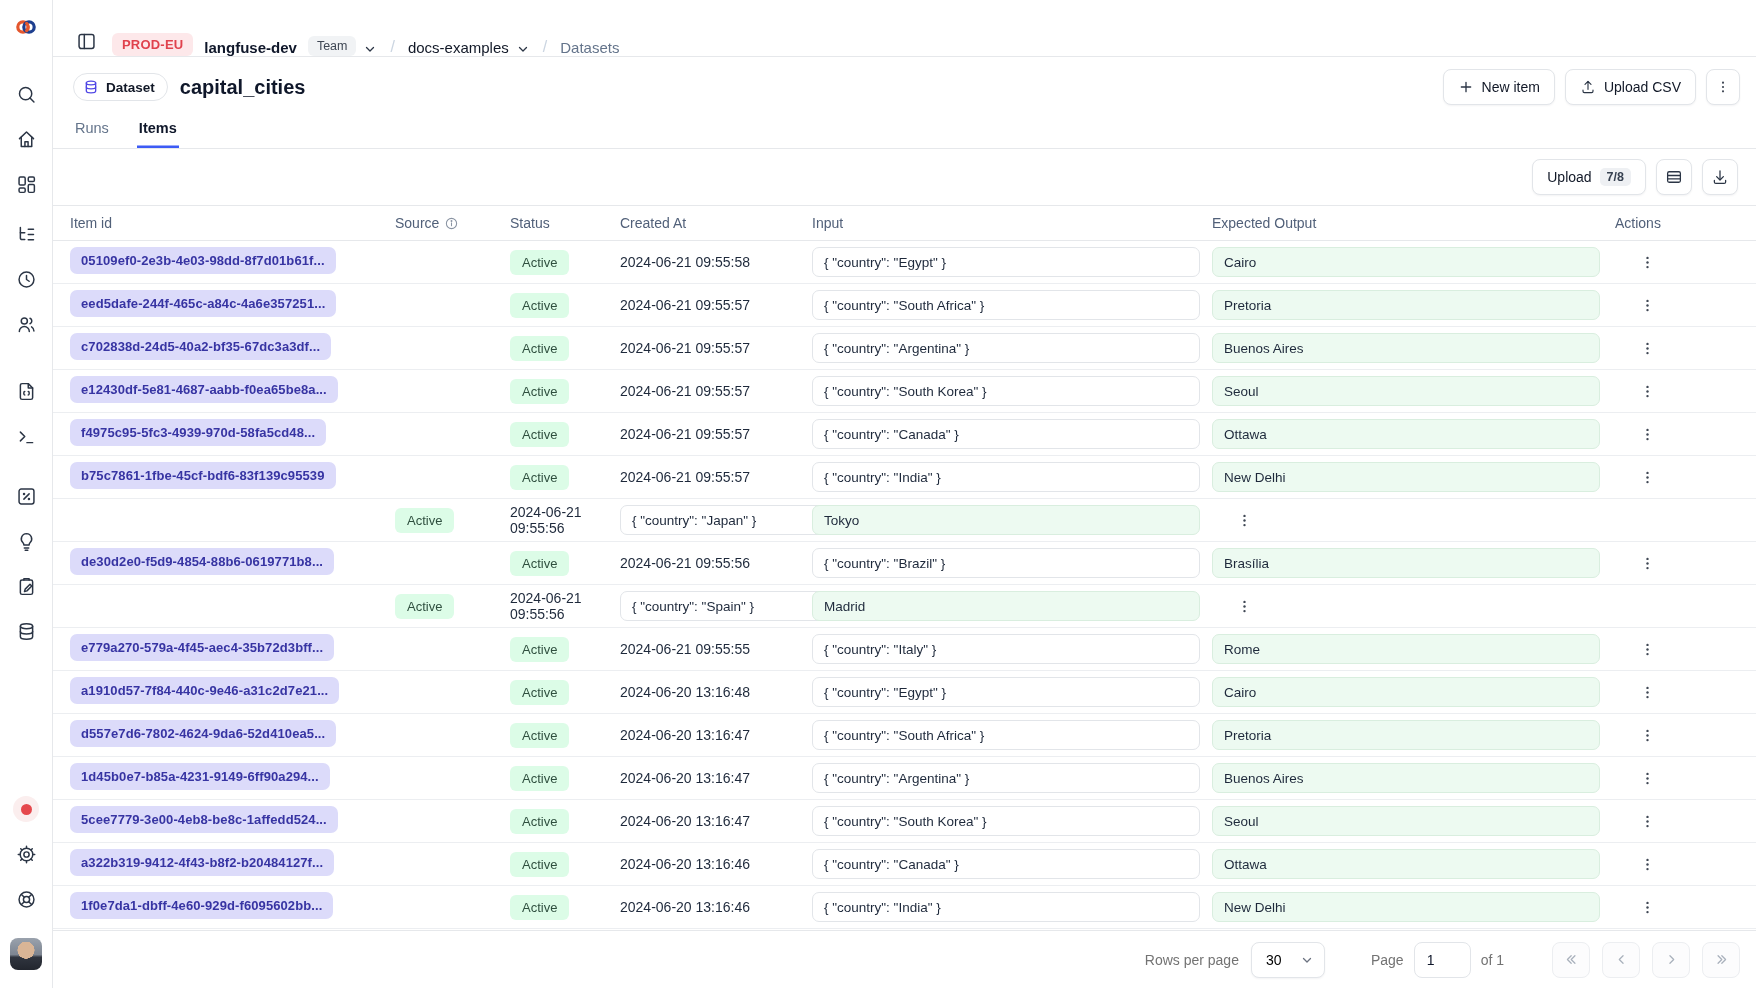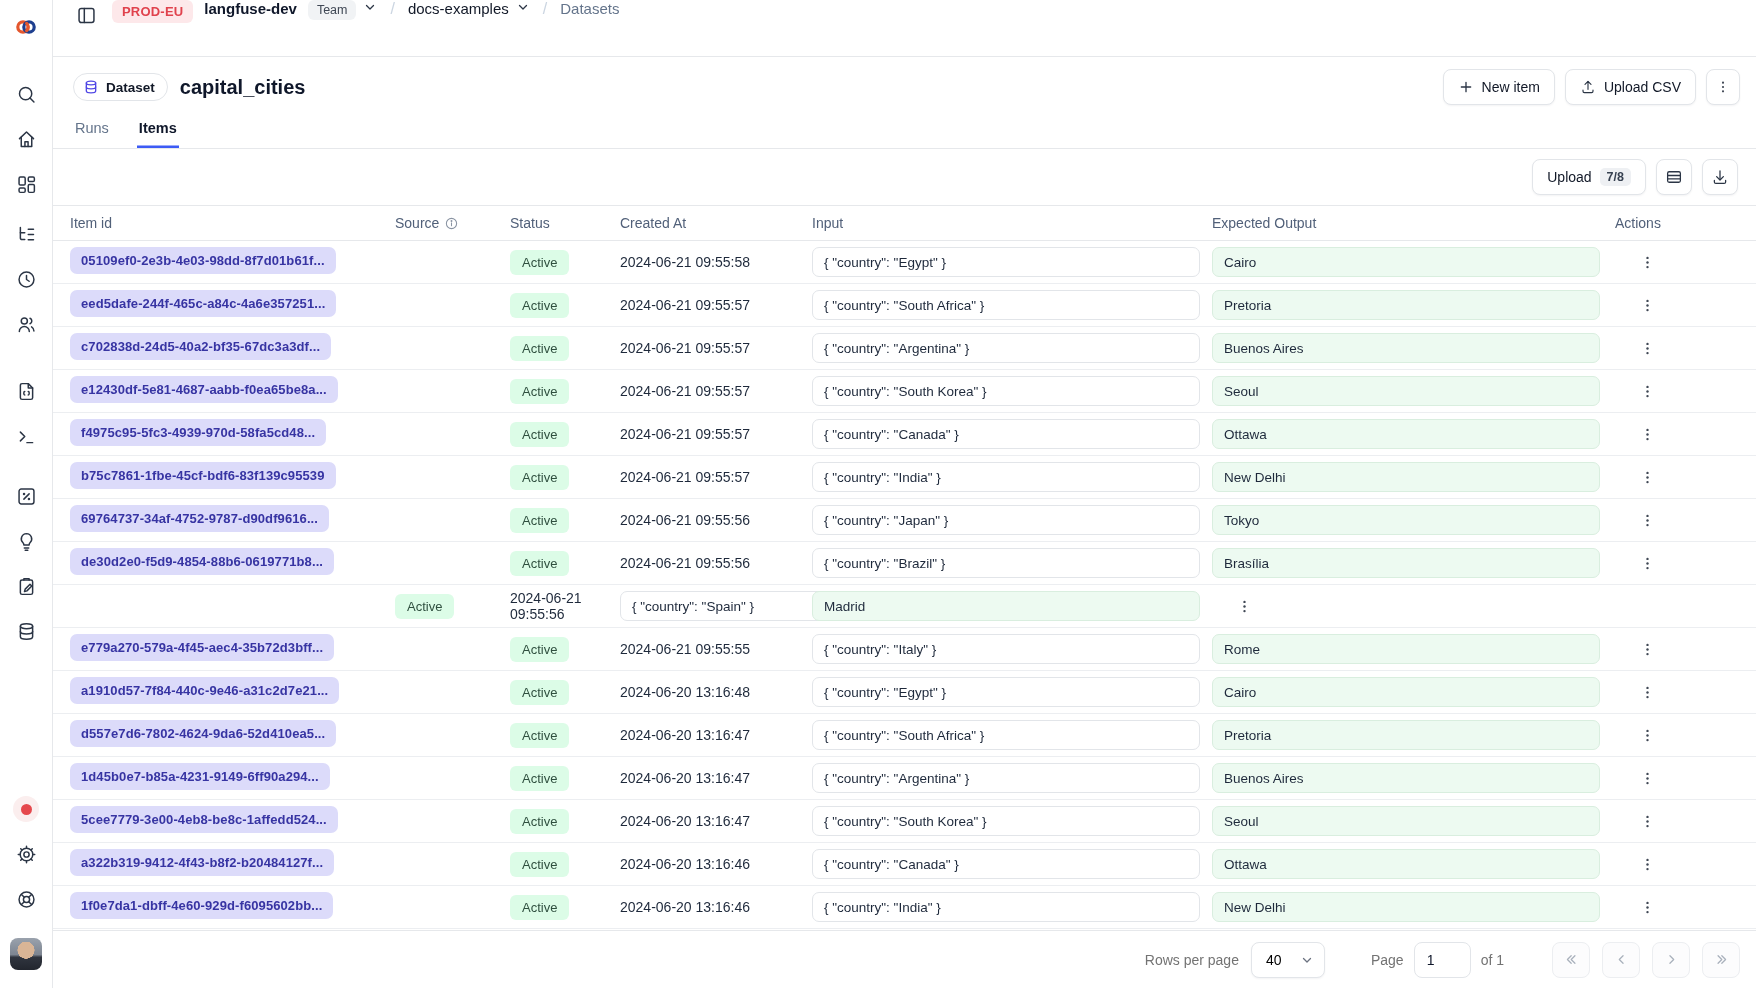--- a/index.html
+++ b/index.html
@@ -26,21 +26,21 @@
   .avatar { width:32px; height:32px; border-radius:8px; margin-top:8px; cursor:pointer; border:none;
     background:
       radial-gradient(circle at 50% 38%, #d9b596 0 33%, rgba(0,0,0,0) 34%),
       linear-gradient(180deg, #9aa2ad 0%, #7d8591 52%, #30353f 60%, #22262e 100%);
   }
 
   
   .main { flex:1; display:flex; flex-direction:column; min-width:0; }
 
   .topbar { height:57px; flex:0 0 57px; border-bottom:1px solid #e6e8eb;
-    display:flex; align-items:flex-start; padding:0 16px 0 18px; gap:11px; }
+    display:flex; align-items:flex-end; padding:0 16px 0 18px; gap:11px; }
   .iconbtn-plain { border:none; background:transparent; width:30px; height:30px;
     display:flex; align-items:center; justify-content:center; cursor:pointer; border-radius:6px; }
   .iconbtn-plain svg { width:21px; height:21px; }
   .env-badge { background:#fde8ea; color:#e0424d; font-size:13px; font-weight:700;
     padding:4px 10px; border-radius:6px; letter-spacing:.2px; }
   .org-name { font-size:15px; font-weight:600; color:#0f172a; }
   .type-chip { background:#f1f3f5; color:#3f4754; font-size:12.5px; font-weight:500;
     padding:3px 9px; border-radius:6px; }
   .crumb-chevron svg { width:14px; height:14px; }
   .crumb-chevron { display:flex; align-items:center; margin-left:-4px; cursor:pointer; background:none; border:none;}
@@ -481,21 +481,20 @@
             <svg viewBox="0 0 24 24">
                 <circle cx="12" cy="5.5" r="1.7" fill="#3f4754"></circle>
                 <circle cx="12" cy="12" r="1.7" fill="#3f4754"></circle>
                 <circle cx="12" cy="18.5" r="1.7" fill="#3f4754"></circle>
               </svg>
           </button>
         </div>
       </div>
 
       <div class="tr grid-cols">
-        <div><span class="id-pill">69764737-34af-4752-9787-d90df9616...</span></div>
         <div></div>
         <div><span class="badge-active">Active</span></div>
         <div class="td-created">2024-06-21 09:55:56</div>
         <div>
             <div class="cell-box input-box">{ "country": "Japan" }</div>
           </div>
         <div>
             <div class="cell-box expected-box">Tokyo</div>
           </div>
         <div>
@@ -703,21 +702,21 @@
                 <circle cx="12" cy="18.5" r="1.7" fill="#3f4754"></circle>
               </svg>
           </button>
         </div>
       </div>
     </div>
 
     <footer class="footer">
       <span class="f-label">Rows per page</span>
       <button class="select">
-        <span>40</span>
+        <span>30</span>
         <svg class="ic" viewBox="0 0 24 24" style="stroke:#6b7280;stroke-width:2.2">
             <path d="M6 9.5l6 6 6-6"></path>
           </svg>
       </button>
       <div class="page-group">
         <span class="f-label">Page</span>
         <input class="page-input" value="1" style="">
         <span class="f-label">of 1</span>
       </div>
       <div class="pager">

